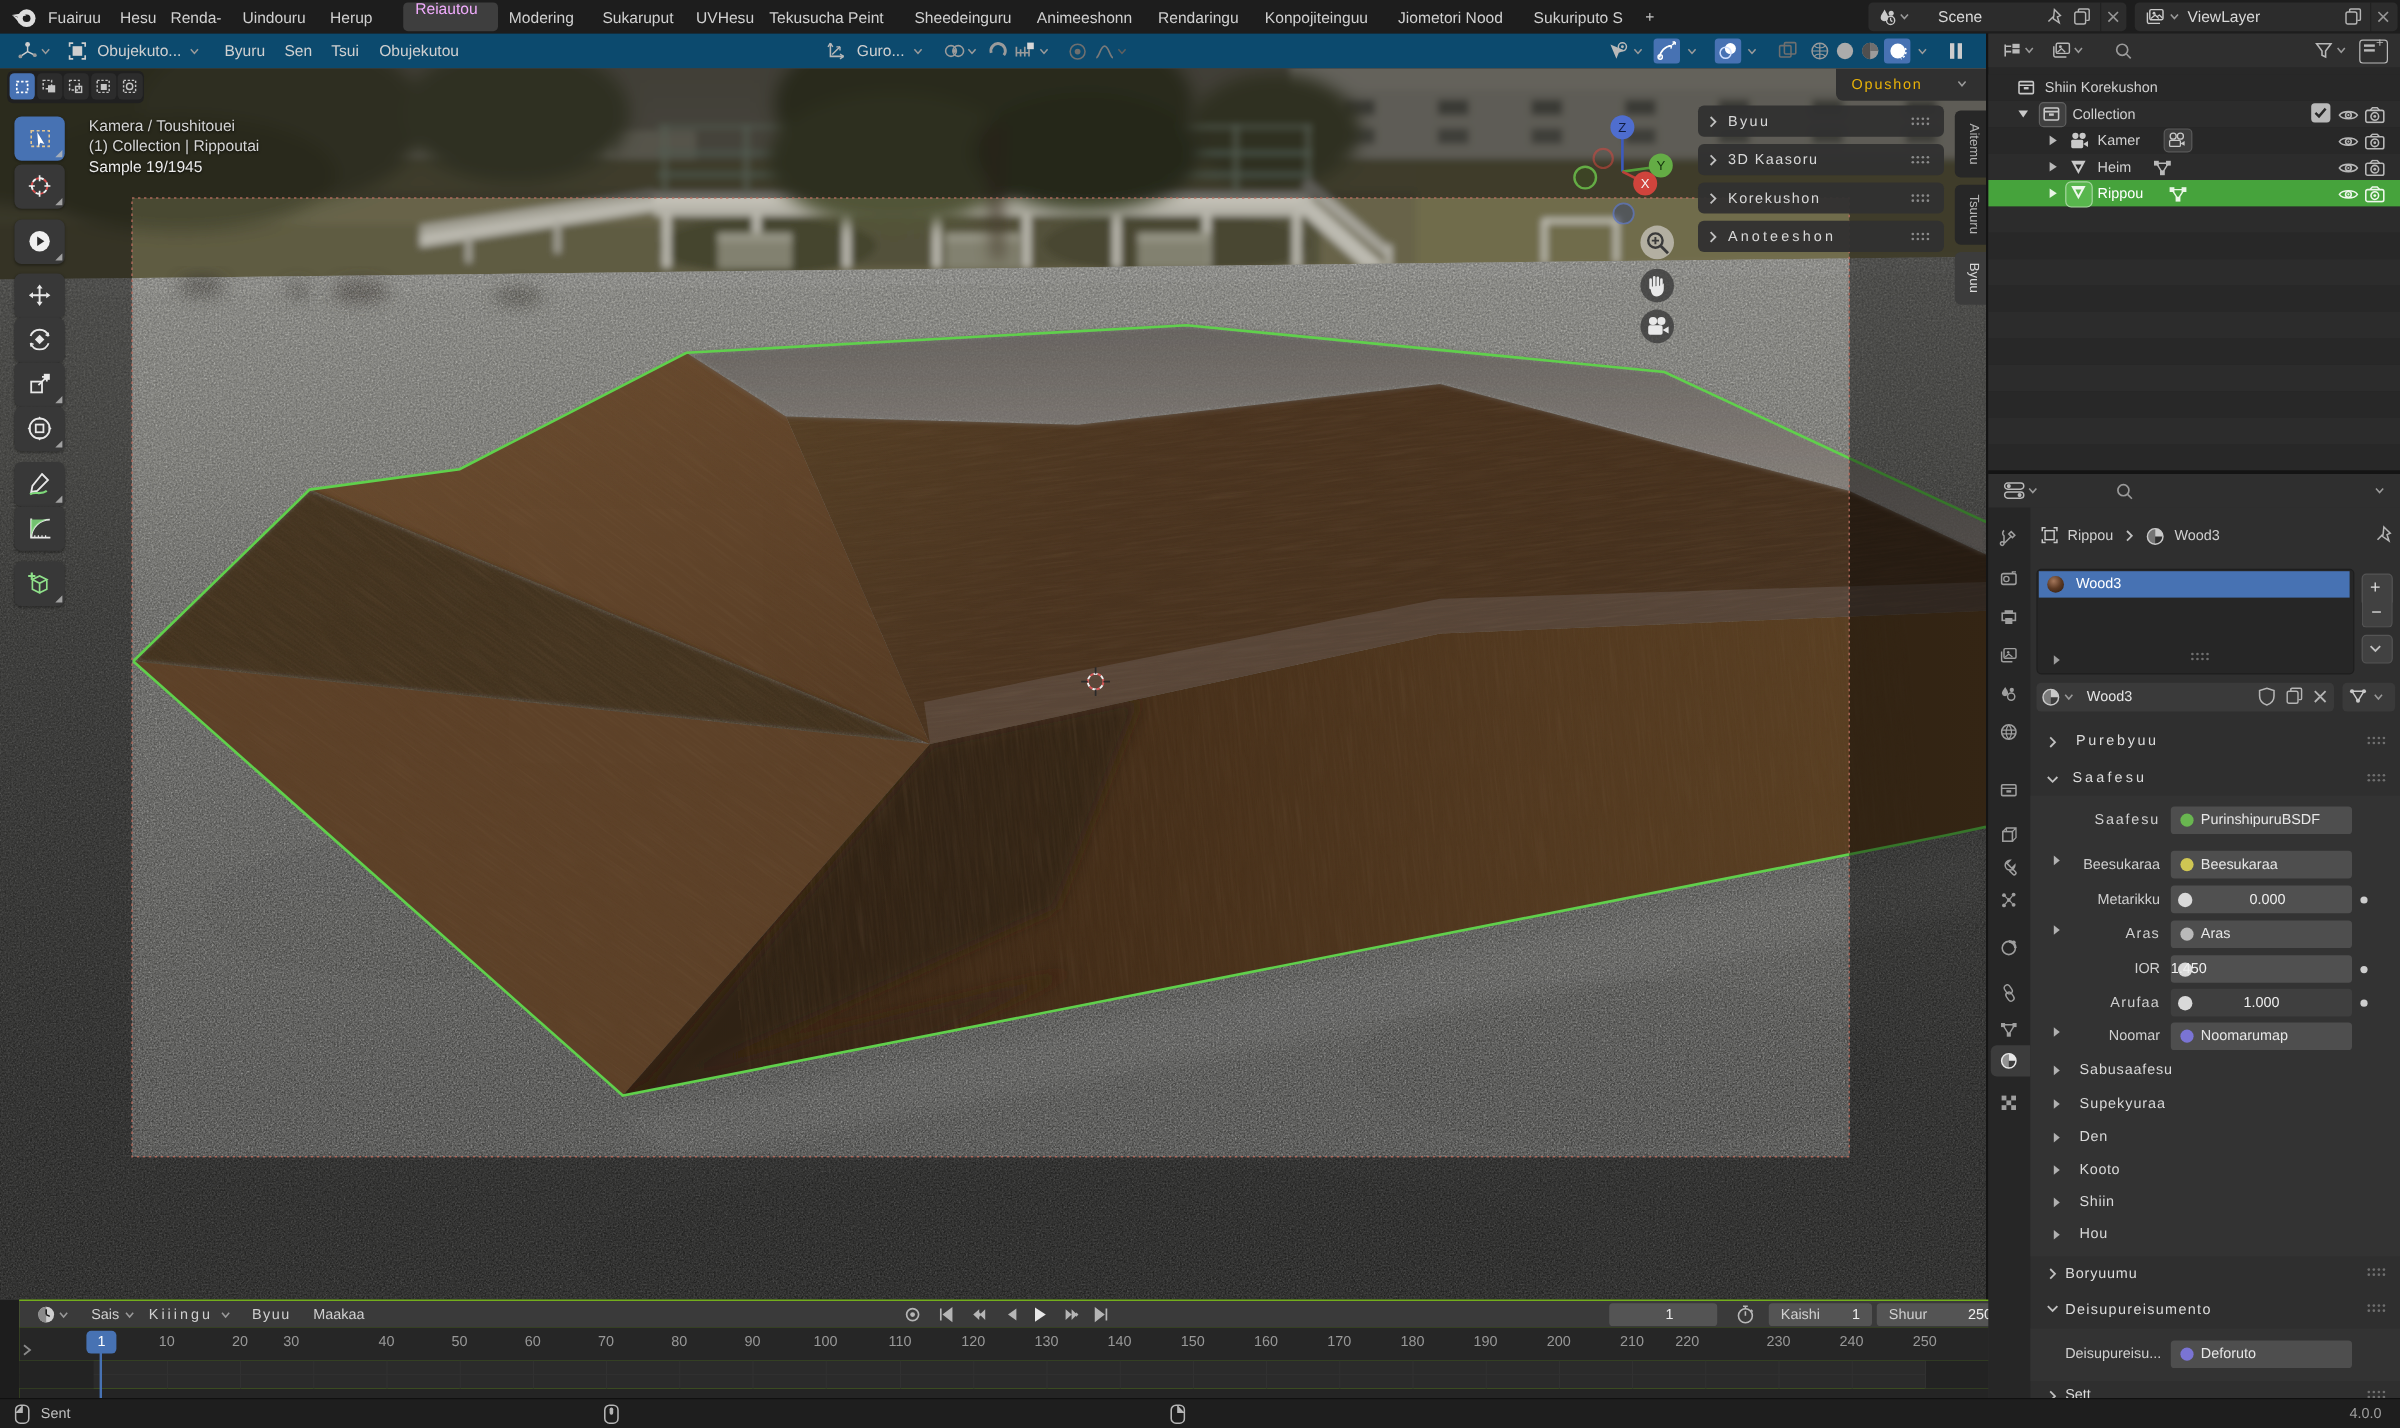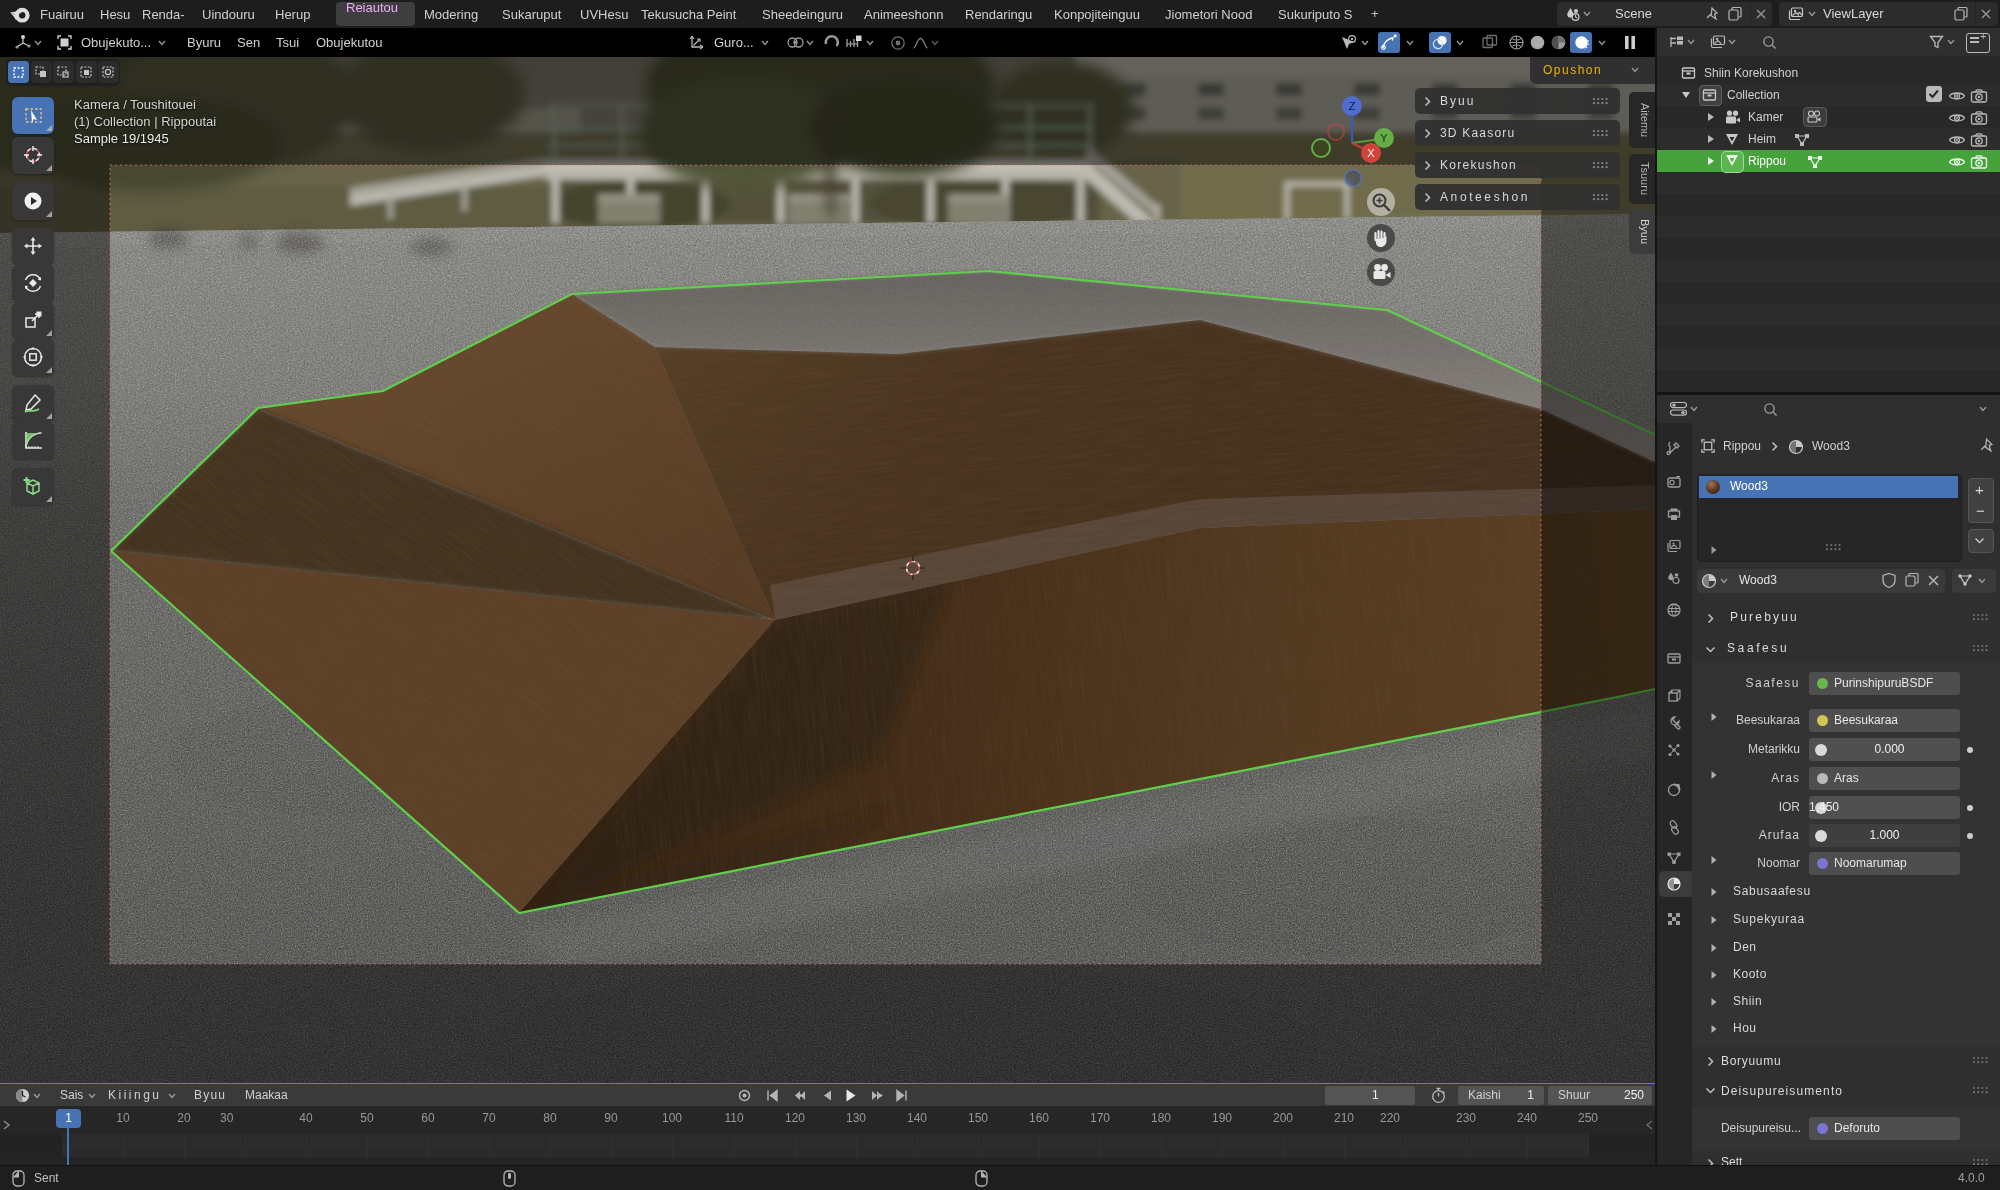--- a/index.html
+++ b/index.html
@@ -78,21 +78,21 @@
       <rect x="2" y="4" width="9" height="10" rx="1.5" fill="none" stroke="#b5b5b5" stroke-width="1.2"></rect>
       <path d="M5 4 V2.5 A1 1 0 0 1 6 1.5 H13 A1 1 0 0 1 14 2.5 V10 A1 1 0 0 1 13 11 H11.5" fill="none" stroke="#b5b5b5" stroke-width="1.2"></path>
     </svg>
     <div class="abs" style="left:196px;top:0;width:1px;height:24px;background:#222"></div>
     <svg class="abs" style="left:201px;top:6px" width="12" height="12">
         <path d="M2 2 L10 10 M10 2 L2 10" stroke="#969696" stroke-width="1.4"></path>
       </svg>
   </div>
 </div>
 
-<div class="abs" style="left:0;top:28px;width:1655px;height:29px;background:#000000">
+<div class="abs" style="left:0;top:28px;width:1655px;height:29px;background:#0c4a6e">
   <svg class="abs" style="left:14px;top:6px" width="20" height="17" viewBox="0 0 20 17">
     <path d="M3 13 L9 9 M9 9 L15 12 M9 9 V3" stroke="#cfcfcf" stroke-width="1.2" fill="none"></path>
     <circle cx="9" cy="3" r="2" fill="#cfcfcf"></circle>
       <circle cx="3" cy="13" r="1.6" fill="#9a9a9a"></circle>
       <circle cx="15" cy="12" r="1.6" fill="#9a9a9a"></circle>
   </svg>
   <svg class="abs" style="left:34px;top:12px" width="8" height="6">
       <path d="M1 1 L4 4.5 L7 1" fill="none" stroke="#9a9a9a" stroke-width="1.3"></path>
     </svg>
   <svg class="abs" style="left:56px;top:6px" width="17" height="17" viewBox="0 0 17 17">
@@ -643,21 +643,21 @@
 <path d="M9.5 53 V46 M12.5 52 V44 M15.5 52 V44.5 M18.5 53 V46" stroke="#e8e8e8" stroke-width="2.2" stroke-linecap="round"></path>
 <path d="M9.5 52 C9.5 57 11 60 14.5 60 C18 60 20.5 57.5 20.5 53.5 L20.5 49 L18.5 51" fill="#e8e8e8"></path>
 <circle cx="15" cy="85" r="14" fill="#3b3b3b" fill-opacity="0.8"></circle>
 <circle cx="11.5" cy="80.5" r="3.4" fill="#e8e8e8"></circle>
       <circle cx="18.5" cy="80.5" r="3.4" fill="#e8e8e8"></circle>
 <rect x="7.5" y="84" width="12" height="8" rx="1.5" fill="#e8e8e8"></rect>
       <path d="M19.5 88 L24.5 85 V91Z" fill="#e8e8e8"></path>
 </svg>
 </div>
 
-<div class="abs" style="left:0;top:1083px;width:1655px;height:82px;background:#8b5cf6">
+<div class="abs" style="left:16px;top:1083px;width:1655px;height:82px;background:#84cc16">
   <div class="abs" style="left:0;top:1px;width:1655px;height:22px;background:#3a3a3a">
     <svg class="abs" style="left:14px;top:3px" width="17" height="17" viewBox="0 0 17 17">
       <circle cx="8.5" cy="8.5" r="6.6" fill="#cfcfcf"></circle>
         <path d="M8.5 1.9 A6.6 6.6 0 0 0 8.5 15.1 Z" fill="#8a8a8a"></path>
       <path d="M8.5 8.5 L8.5 4 M8.5 8.5 L11.5 10" stroke="#1d1d1d" stroke-width="1.3" fill="none"></path>
     </svg>
     <svg class="abs" style="left:33px;top:9px" width="8" height="6">
         <path d="M1 1 L4 4.5 L7 1" fill="none" stroke="#9a9a9a" stroke-width="1.3"></path>
       </svg>
     <div class="abs txt t12" style="left:60px;top:4px">Sais</div>

